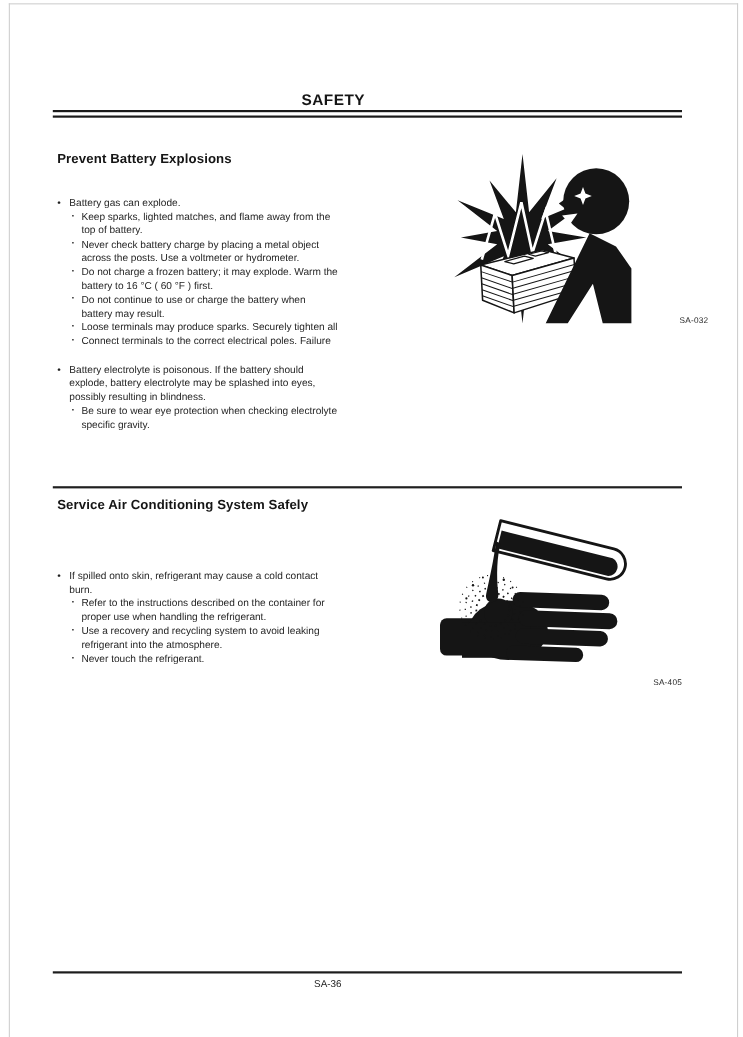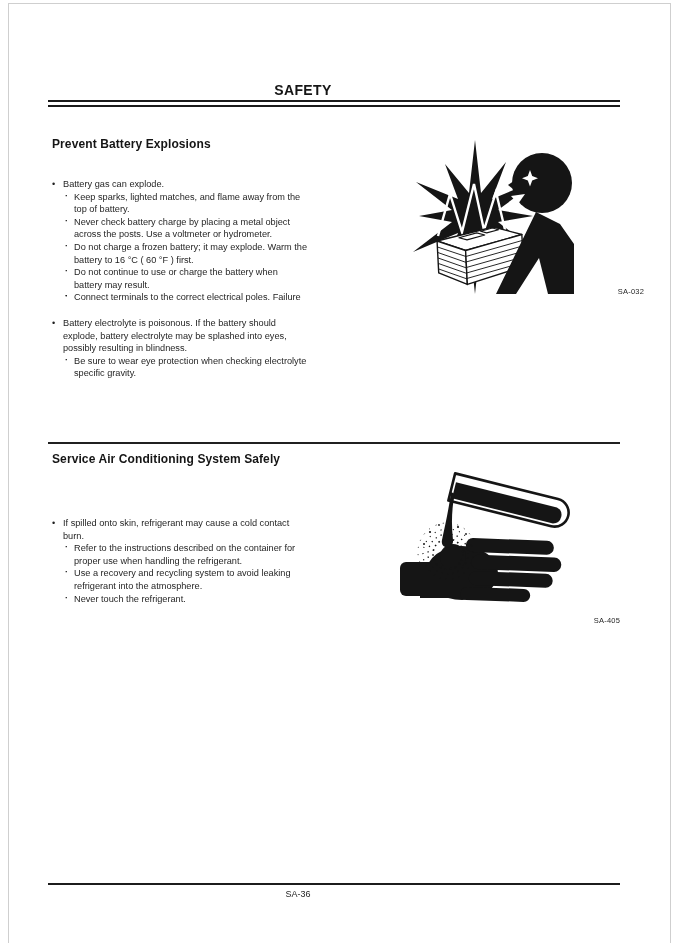--- a/index.html
+++ b/index.html
@@ -73,20 +73,21 @@
     </div>
     <div class="l2">
       <div class="ln">Do not charge a frozen battery; it may explode. Warm the</div>
       <div class="ln">battery to 16 °C ( 60 °F ) first.</div>
     </div>
     <div class="l2">
       <div class="ln">Do not continue to use or charge the battery when</div>
       <div class="ln">battery may result.</div>
     </div>
     <div class="l2">
+      <div class="ln">Loose terminals may produce sparks. Securely tighten all</div>
     </div>
     <div class="l2">
       <div class="ln">Connect terminals to the correct electrical poles. Failure</div>
     </div>
   </div>
   <div class="group">
     <div class="l1">
       <div class="ln">Battery electrolyte is poisonous. If the battery should</div>
       <div class="ln">explode, battery electrolyte may be splashed into eyes,</div>
       <div class="ln">possibly resulting in blindness.</div>

